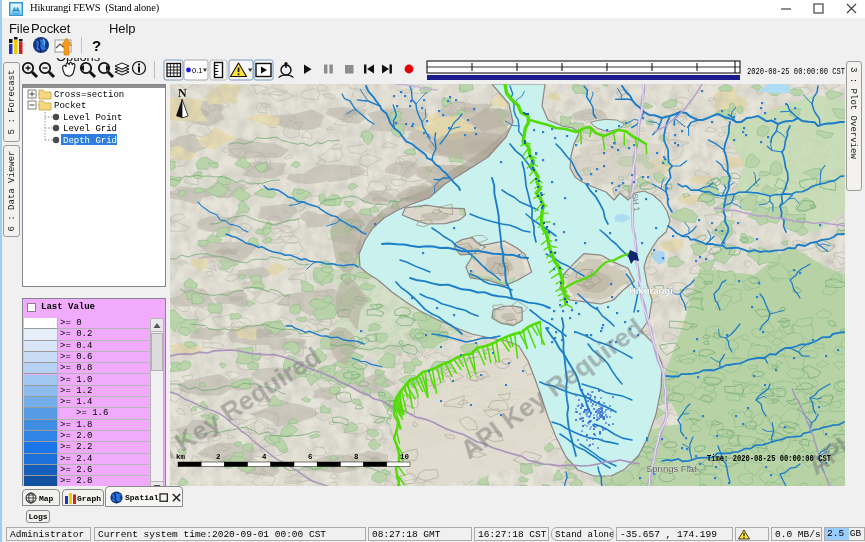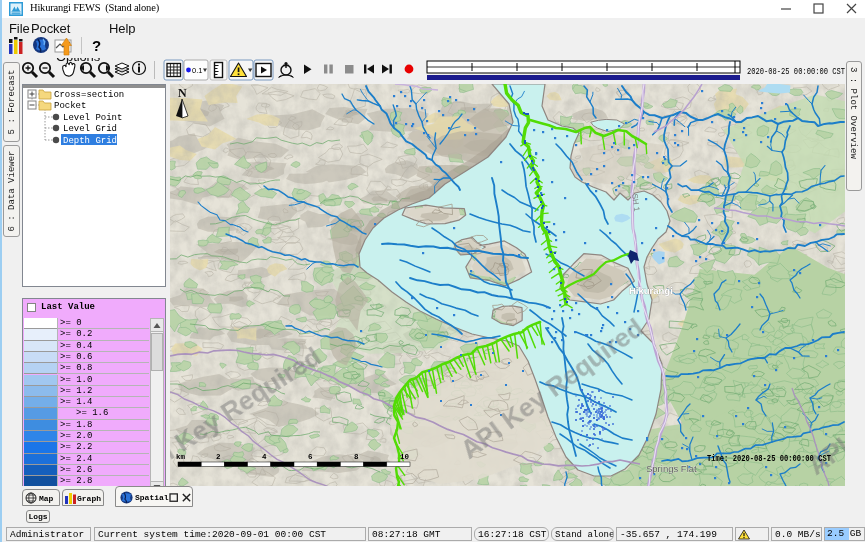--- a/index.html
+++ b/index.html
@@ -2415,38 +2415,38 @@
       <span style="position:absolute;left:16px;top:4px;">Map</span>
     </div>
     <div class="btab" style="left:60px;top:3px;width:42px;height:17px;">
       <svg width="12" height="12" style="position:absolute;left:2px;top:2px;" viewBox="0 0 12 12">
           <rect x="0" y="4" width="3" height="8" fill="#2233bb"></rect>
           <rect x="4" y="1" width="3" height="11" fill="#eecc00"></rect>
           <rect x="8" y="2.5" width="3" height="9.5" fill="#cc2222"></rect>
         </svg>
       <span style="position:absolute;left:14px;top:4px;">Graph</span>
     </div>
-    <div class="btab" style="left:113px;top:0px;width:78px;height:21px;background:#f7f6f3;">
+    <div class="btab" style="left:103px;top:0px;width:78px;height:21px;background:#f7f6f3;">
       <svg width="13" height="13" style="position:absolute;left:4px;top:4px;" viewBox="0 0 16 16">
           <circle cx="8" cy="8" r="7.5" fill="#16387f"></circle>
           <path d="M2.5 4 Q8 1.5 13.5 4 Q11.5 8 13.5 12 Q8 14.5 2.5 12 Q4.5 8 2.5 4Z" fill="#2a72d8"></path>
           <path d="M5 2.5 Q8 6 6 10 Q9 13 7.5 14.5" stroke="#0a1f52" stroke-width="1.4" fill="none"></path>
         </svg>
       <span style="position:absolute;left:19px;top:6px;">Spatial</span>
       <svg width="26" height="11" style="position:absolute;left:52px;top:6px;" viewBox="0 0 26 12">
           <rect x="1" y="1" width="8" height="8" fill="none" stroke="#222" stroke-width="1.4"></rect>
           <path d="M15 1 L23 9 M23 1 L15 9" stroke="#222" stroke-width="1.6"></path>
         </svg>
     </div>
     <div id="logsbtn">Logs</div>
     <div id="statusbar">
       <div class="spanel" style="left:2px;width:85px;">Administrator</div>
       <div class="spanel" style="left:90px;width:272px;">Current system time:2020-09-01 00:00 CST</div>
       <div class="spanel" style="left:364px;width:104px;">08:27:18 GMT</div>
-      <div class="spanel" style="left:470px;width:75px;border-radius:6px;">16:27:18 CST</div>
+      <div class="spanel" style="left:470px;width:75px;">16:27:18 CST</div>
       <div class="spanel" style="left:547px;width:63px;font-size:9px;border-radius:6px;">Stand alone</div>
       <div class="spanel" style="left:612px;width:117px;">-35.657 , 174.199</div>
       <div class="spanel" style="left:731px;width:34px;">
         <svg width="12" height="11" style="position:absolute;left:2px;top:1px;">
             <path d="M6 1 L11.5 10 L0.5 10 Z" fill="#ffe13a" stroke="#111" stroke-width="0.8"></path>
             <rect x="5.4" y="3.8" width="1.2" height="3.4" fill="#111"></rect>
             <rect x="5.4" y="8" width="1.2" height="1.2" fill="#111"></rect>
           </svg>
       </div>
       <div class="spanel" style="left:767px;width:51px;">0.0 MB/s</div>

